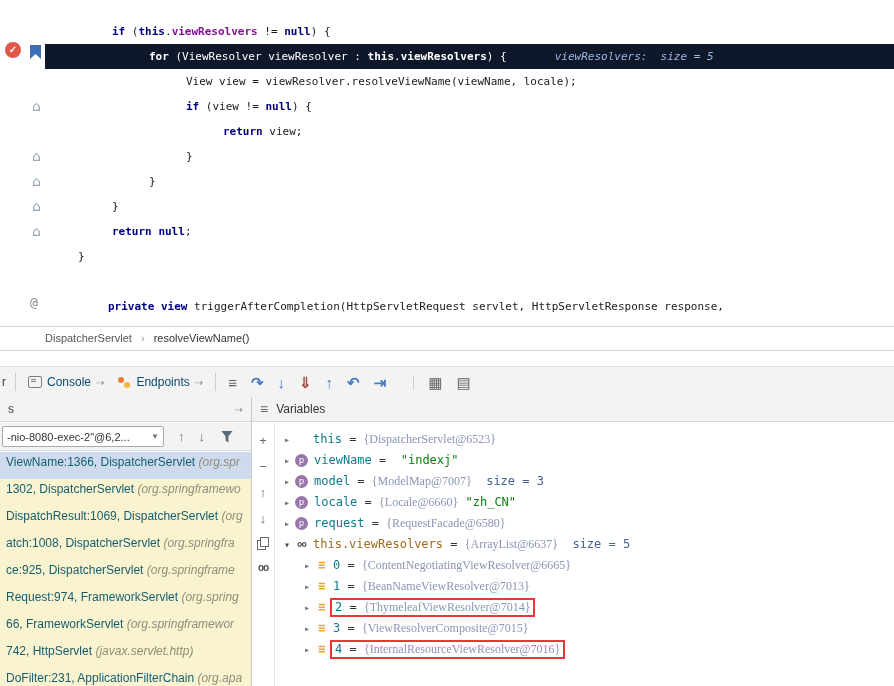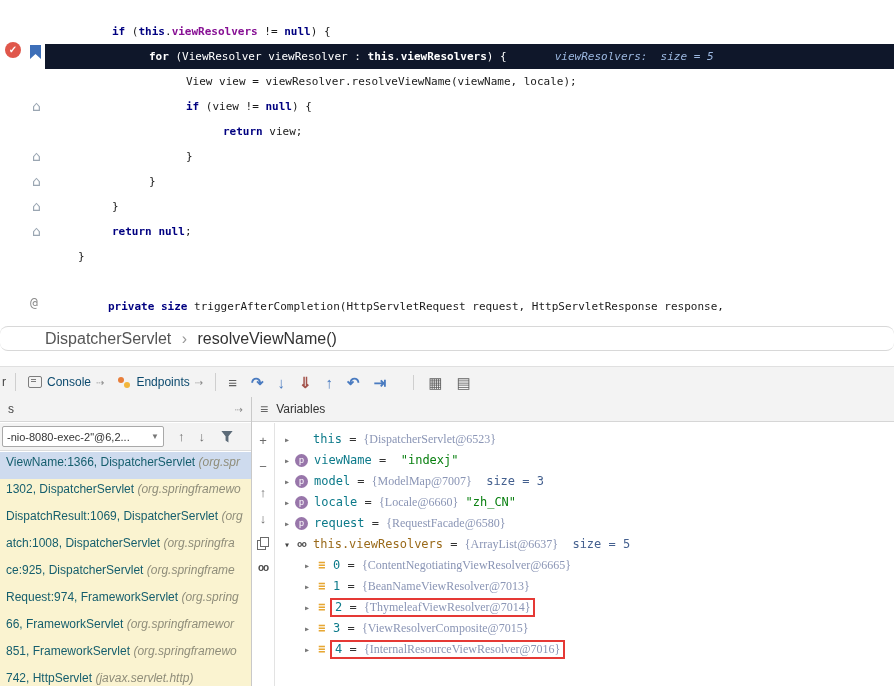--- a/index.html
+++ b/index.html
@@ -15,21 +15,21 @@
   .tok-fld{color:#871094;font-weight:bold;}
   .tok-pl{color:#1a1a1a;}
   .current .tok-kw,.current .tok-fld,.current .tok-pl{color:#ffffff;}
   .hint{color:#9cb8e0;font-style:italic;margin-left:48px;}
   .bp-icon{position:absolute;left:5px;top:42px;width:16px;height:16px;border-radius:50%;background:#e0574b;color:#fff;font-size:10px;line-height:16px;text-align:center;font-weight:bold;}
   .exec-flag{position:absolute;left:30px;top:45px;width:11px;height:14px;background:#3d6fb8;clip-path:polygon(0 0,100% 0,100% 100%,50% 65%,0 100%);}
   .gutter-marker{position:absolute;left:29px;width:15px;height:16px;color:#9aa6b2;font-size:14px;line-height:16px;text-align:center;font-family:"DejaVu Sans",sans-serif;}
   .annot-at{position:absolute;left:30px;top:295px;color:#8c8c8c;font-size:13px;font-family:"DejaVu Sans Mono",monospace;}
 
   
-  .breadcrumbs{position:absolute;top:326px;left:0;right:0;height:23px;line-height:23px;background:#fff;border-top:1px solid #d8d8d8;border-bottom:1px solid #d8d8d8;padding-left:45px;font-size:16px;border-radius:8px;}
+  .breadcrumbs{position:absolute;top:326px;left:0;right:0;height:23px;line-height:23px;background:#fff;border-top:1px solid #d8d8d8;border-bottom:1px solid #d8d8d8;padding-left:45px;font-size:11px;}
   .crumb{color:#555;}
   .crumb.last{color:#333;}
   .crumb-sep{margin:0 6px;color:#999;}
 
   
   .dbg-toolbar{position:absolute;top:366px;left:0;right:0;height:30px;background:#f3f3f3;border-top:1px solid #e0e0e0;border-bottom:1px solid #d0d0d0;display:flex;align-items:center;font-size:12px;color:#333;}
   .cut-text{margin:0 4px 0 2px;color:#444;}
   .vsep{width:1px;height:18px;background:#cfcfcf;margin:0 5px;}
   .tab{display:flex;align-items:center;gap:5px;padding:0 7px;height:100%;}
   .tab-label{color:#0c4a6e;}
@@ -111,21 +111,21 @@
         <div class="code-line current" style="padding-left: 104px;"><span class="tok-kw">for</span><span class="tok-pl"> (ViewResolver viewResolver : </span><span class="tok-kw">this</span><span class="tok-pl">.</span><span class="tok-fld">viewResolvers</span><span class="tok-pl">) {</span><span class="hint">viewResolvers:  size = 5</span></div>
         <div class="code-line" style="padding-left: 141px;"><span class="tok-pl">View view = viewResolver.resolveViewName(viewName, locale);</span></div>
         <div class="code-line" style="padding-left: 141px;"><span class="tok-kw">if</span><span class="tok-pl"> (view != </span><span class="tok-kw">null</span><span class="tok-pl">) {</span></div>
         <div class="code-line" style="padding-left: 178px;"><span class="tok-kw">return</span><span class="tok-pl"> view;</span></div>
         <div class="code-line" style="padding-left: 141px;"><span class="tok-pl">}</span></div>
         <div class="code-line" style="padding-left: 104px;"><span class="tok-pl">}</span></div>
         <div class="code-line" style="padding-left: 67px;"><span class="tok-pl">}</span></div>
         <div class="code-line" style="padding-left: 67px;"><span class="tok-kw">return</span><span class="tok-pl"> </span><span class="tok-kw">null</span><span class="tok-pl">;</span></div>
         <div class="code-line" style="padding-left: 33px;"><span class="tok-pl">}</span></div>
         <div class="code-line" style="padding-left: 33px;"></div>
-        <div class="code-line" style="padding-left: 63px;"><span class="tok-kw">private</span><span class="tok-pl"> </span><span class="tok-kw">size</span><span class="tok-pl"> triggerAfterCompletion(HttpServletRequest request, HttpServletResponse response,</span></div>
+        <div class="code-line" style="padding-left: 63px;"><span class="tok-kw">private</span><span class="tok-pl"> </span><span class="tok-kw">view</span><span class="tok-pl"> triggerAfterCompletion(HttpServletRequest servlet, HttpServletResponse response,</span></div>
       </div>
   </div>
 
   <div class="breadcrumbs">
     <span class="crumb">DispatcherServlet</span>
     <span class="crumb-sep">›</span>
     <span class="crumb last">resolveViewName()</span>
   </div>
 
   <div class="dbg-toolbar">
@@ -175,21 +175,20 @@
     <span class="funnel"></span>
   </div>
   <div class="frames-list">
       <div class="frame-row selected"><span class="frame-main">ViewName:1366, DispatcherServlet </span><span class="frame-pkg">(org.spr</span></div>
       <div class="frame-row"><span class="frame-main">1302, DispatcherServlet </span><span class="frame-pkg">(org.springframewo</span></div>
       <div class="frame-row"><span class="frame-main">DispatchResult:1069, DispatcherServlet </span><span class="frame-pkg">(org</span></div>
       <div class="frame-row"><span class="frame-main">atch:1008, DispatcherServlet </span><span class="frame-pkg">(org.springfra</span></div>
       <div class="frame-row"><span class="frame-main">ce:925, DispatcherServlet </span><span class="frame-pkg">(org.springframe</span></div>
       <div class="frame-row"><span class="frame-main">Request:974, FrameworkServlet </span><span class="frame-pkg">(org.spring</span></div>
       <div class="frame-row"><span class="frame-main">66, FrameworkServlet </span><span class="frame-pkg">(org.springframewor</span></div>
-      <div class="frame-row"><span class="frame-main">851, FrameworkServlet </span><span class="frame-pkg">(org.springframewo</span></div>
       <div class="frame-row"><span class="frame-main">742, HttpServlet </span><span class="frame-pkg">(javax.servlet.http)</span></div>
       <div class="frame-row"><span class="frame-main">DoFilter:231, ApplicationFilterChain </span><span class="frame-pkg">(org.apa</span></div>
     </div>
 
   <div class="vars-body">
     <div class="side-toolbar">
         <span class="strip-icon ">+</span>
         <span class="strip-icon ">−</span>
         <span class="strip-icon ">↑</span>
         <span class="strip-icon ">↓</span>

